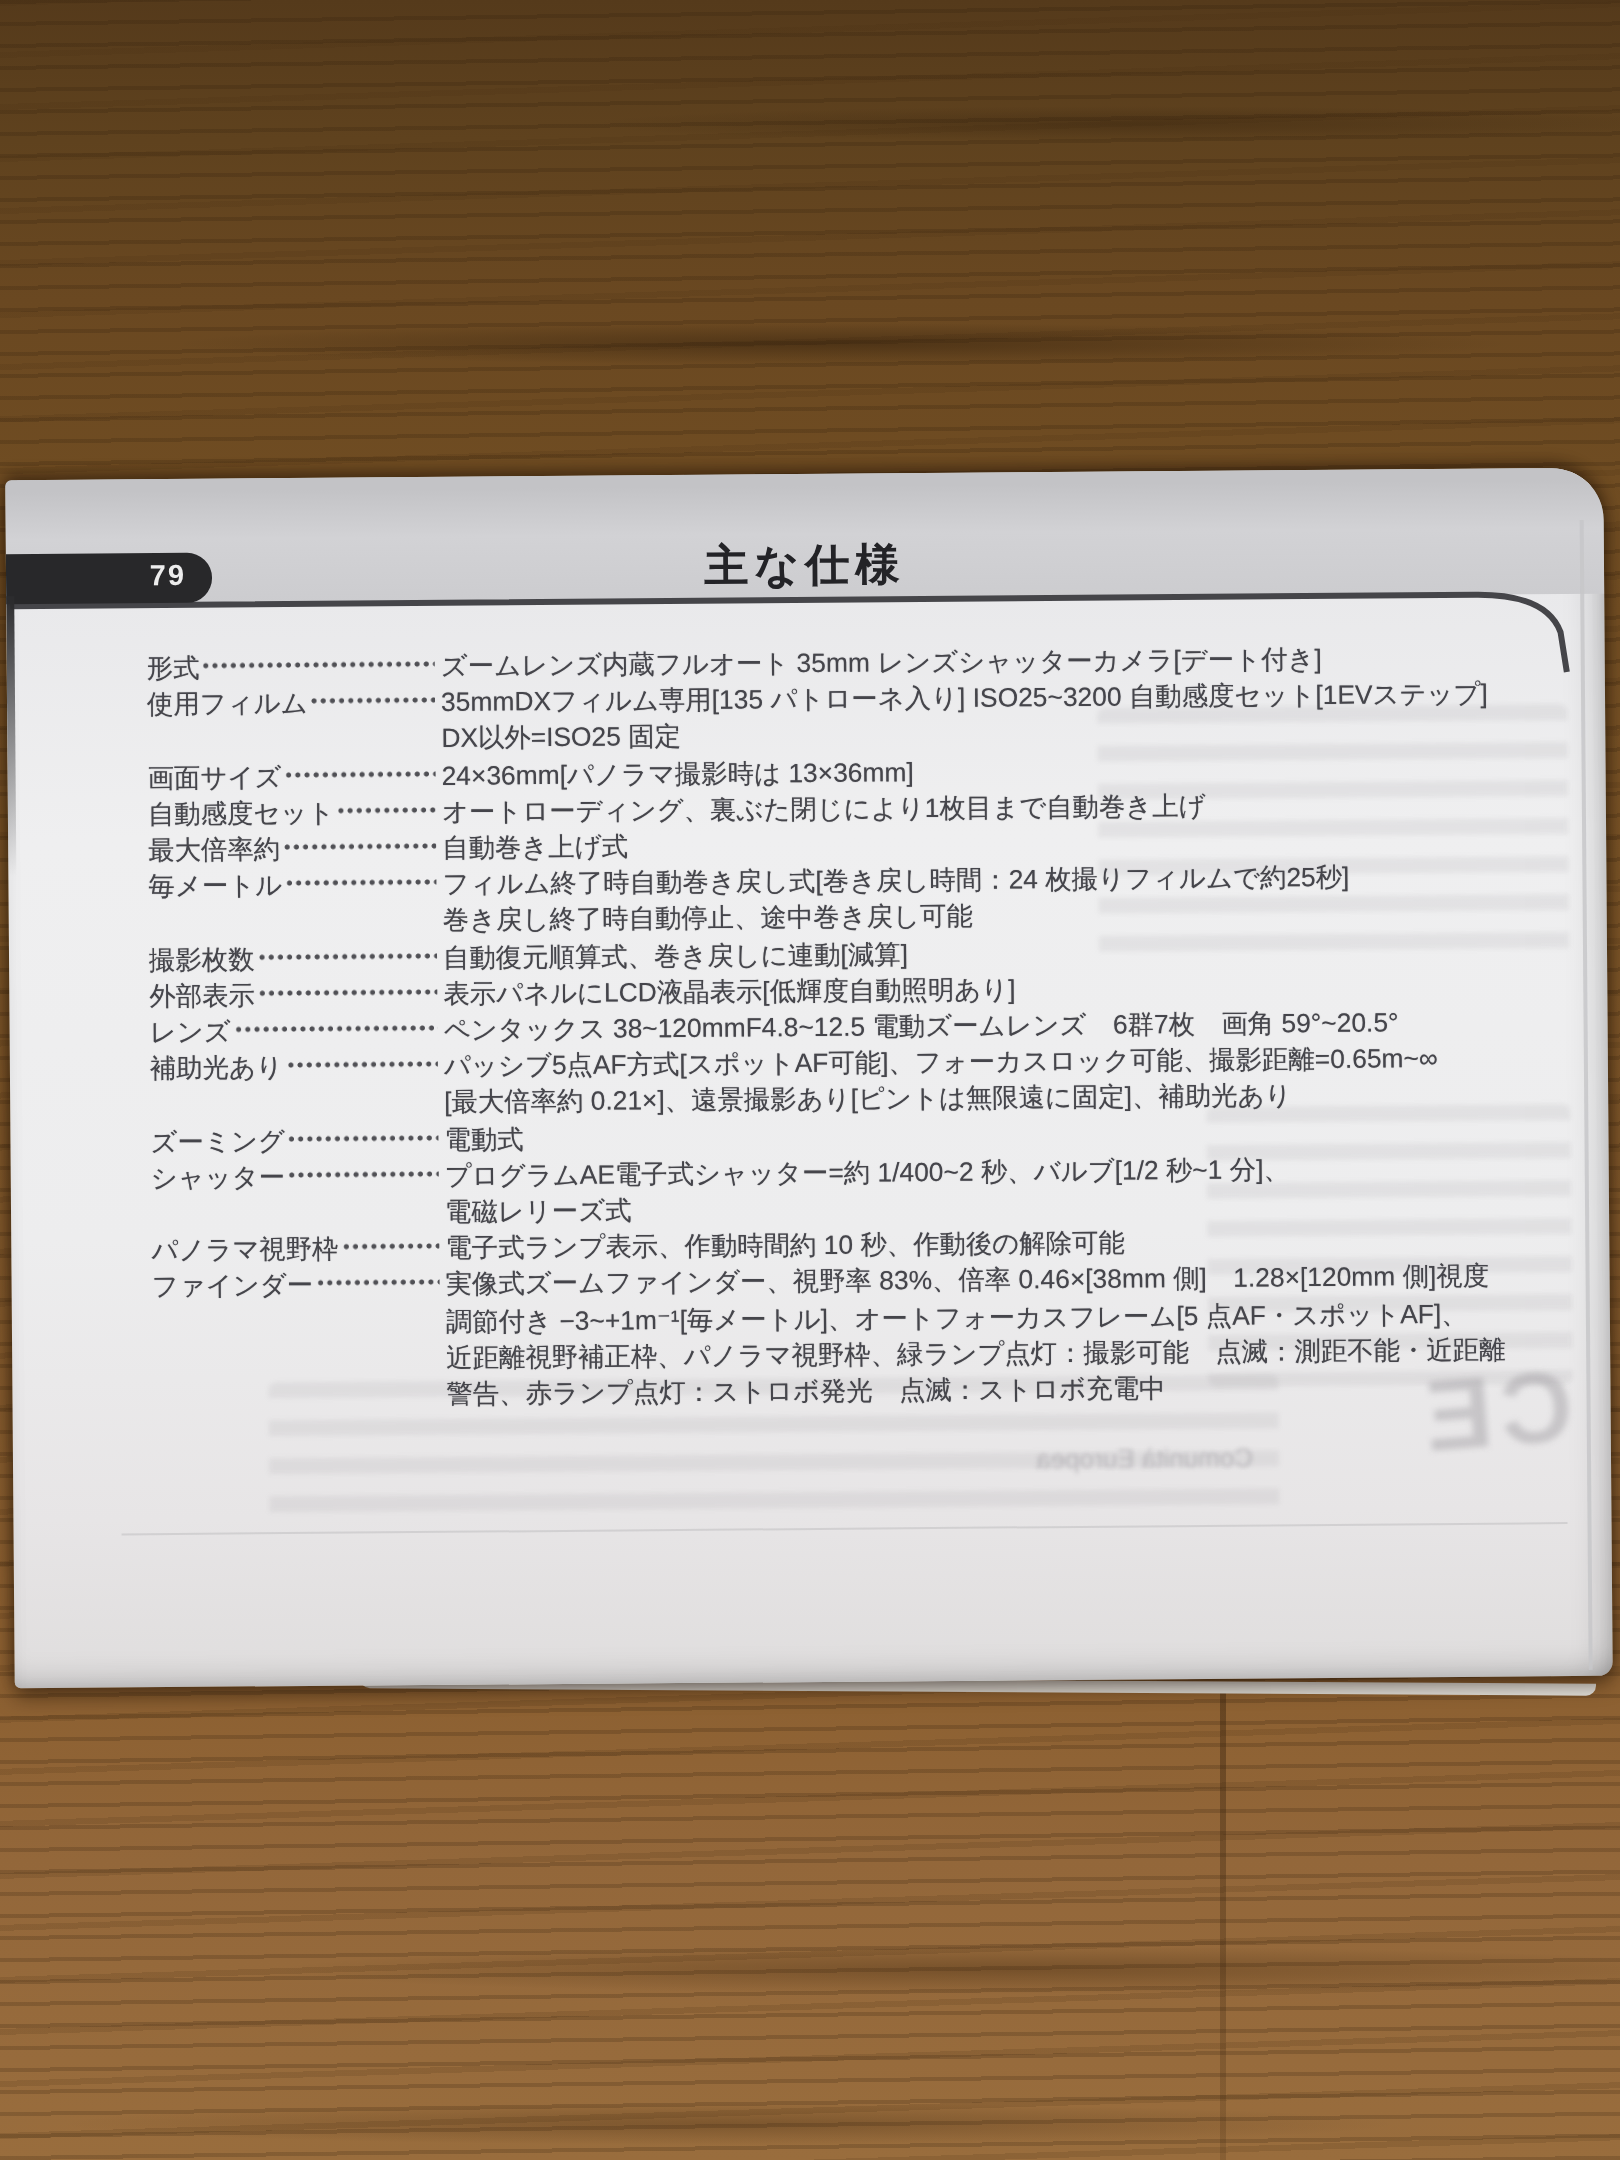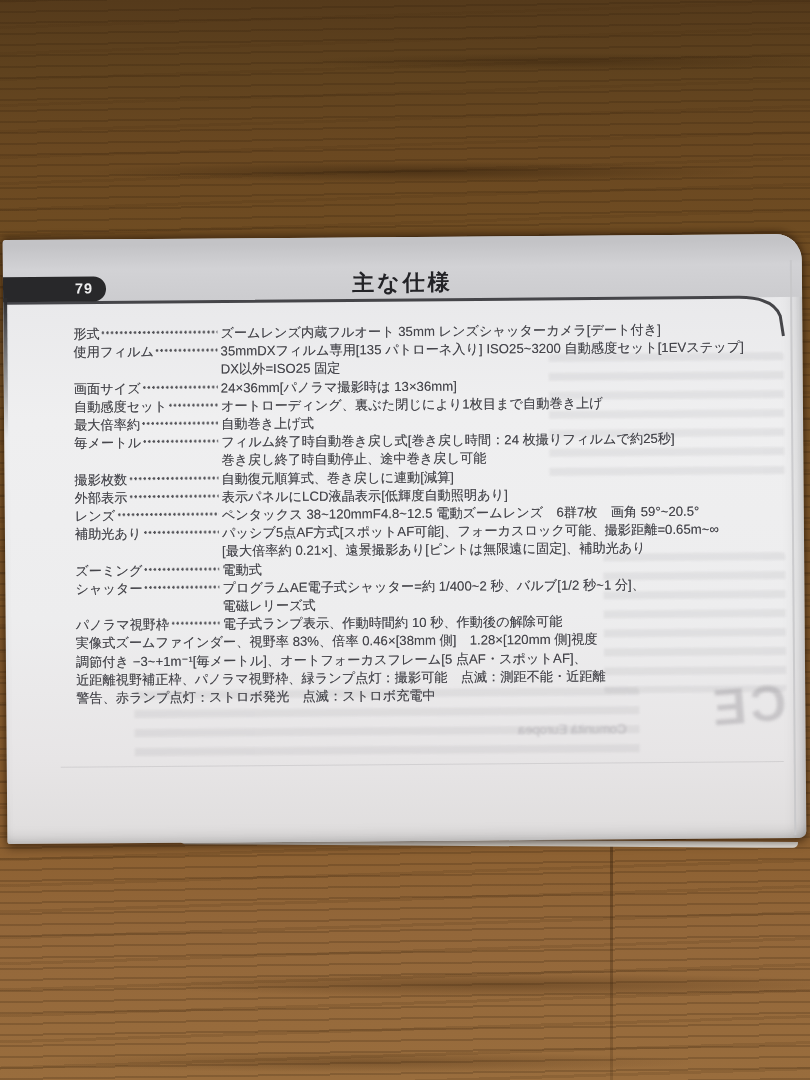--- a/index.html
+++ b/index.html
@@ -266,20 +266,24 @@
     <span class="lab">
       <span class="lab-t">パノラマ視野枠</span>
       <span class="leader"></span>
     </span>
     <span class="val">
           <div>電子式ランプ表示、作動時間約 10 秒、作動後の解除可能</div>
         </span>
   </div>
 
   <div class="row">
+    <span class="lab">
+      <span class="lab-t">ファインダー</span>
+      <span class="leader"></span>
+    </span>
     <span class="val">
           <div>実像式ズームファインダー、視野率 83%、倍率 0.46×[38mm 側]　1.28×[120mm 側]視度</div>
           <div>調節付き −3~+1m⁻¹[毎メートル]、オートフォーカスフレーム[5 点AF・スポットAF]、</div>
           <div>近距離視野補正枠、パノラマ視野枠、緑ランプ点灯：撮影可能　点滅：測距不能・近距離</div>
           <div>警告、赤ランプ点灯：ストロボ発光　点滅：ストロボ充電中</div>
         </span>
   </div>
 </div>
 </div>
 

